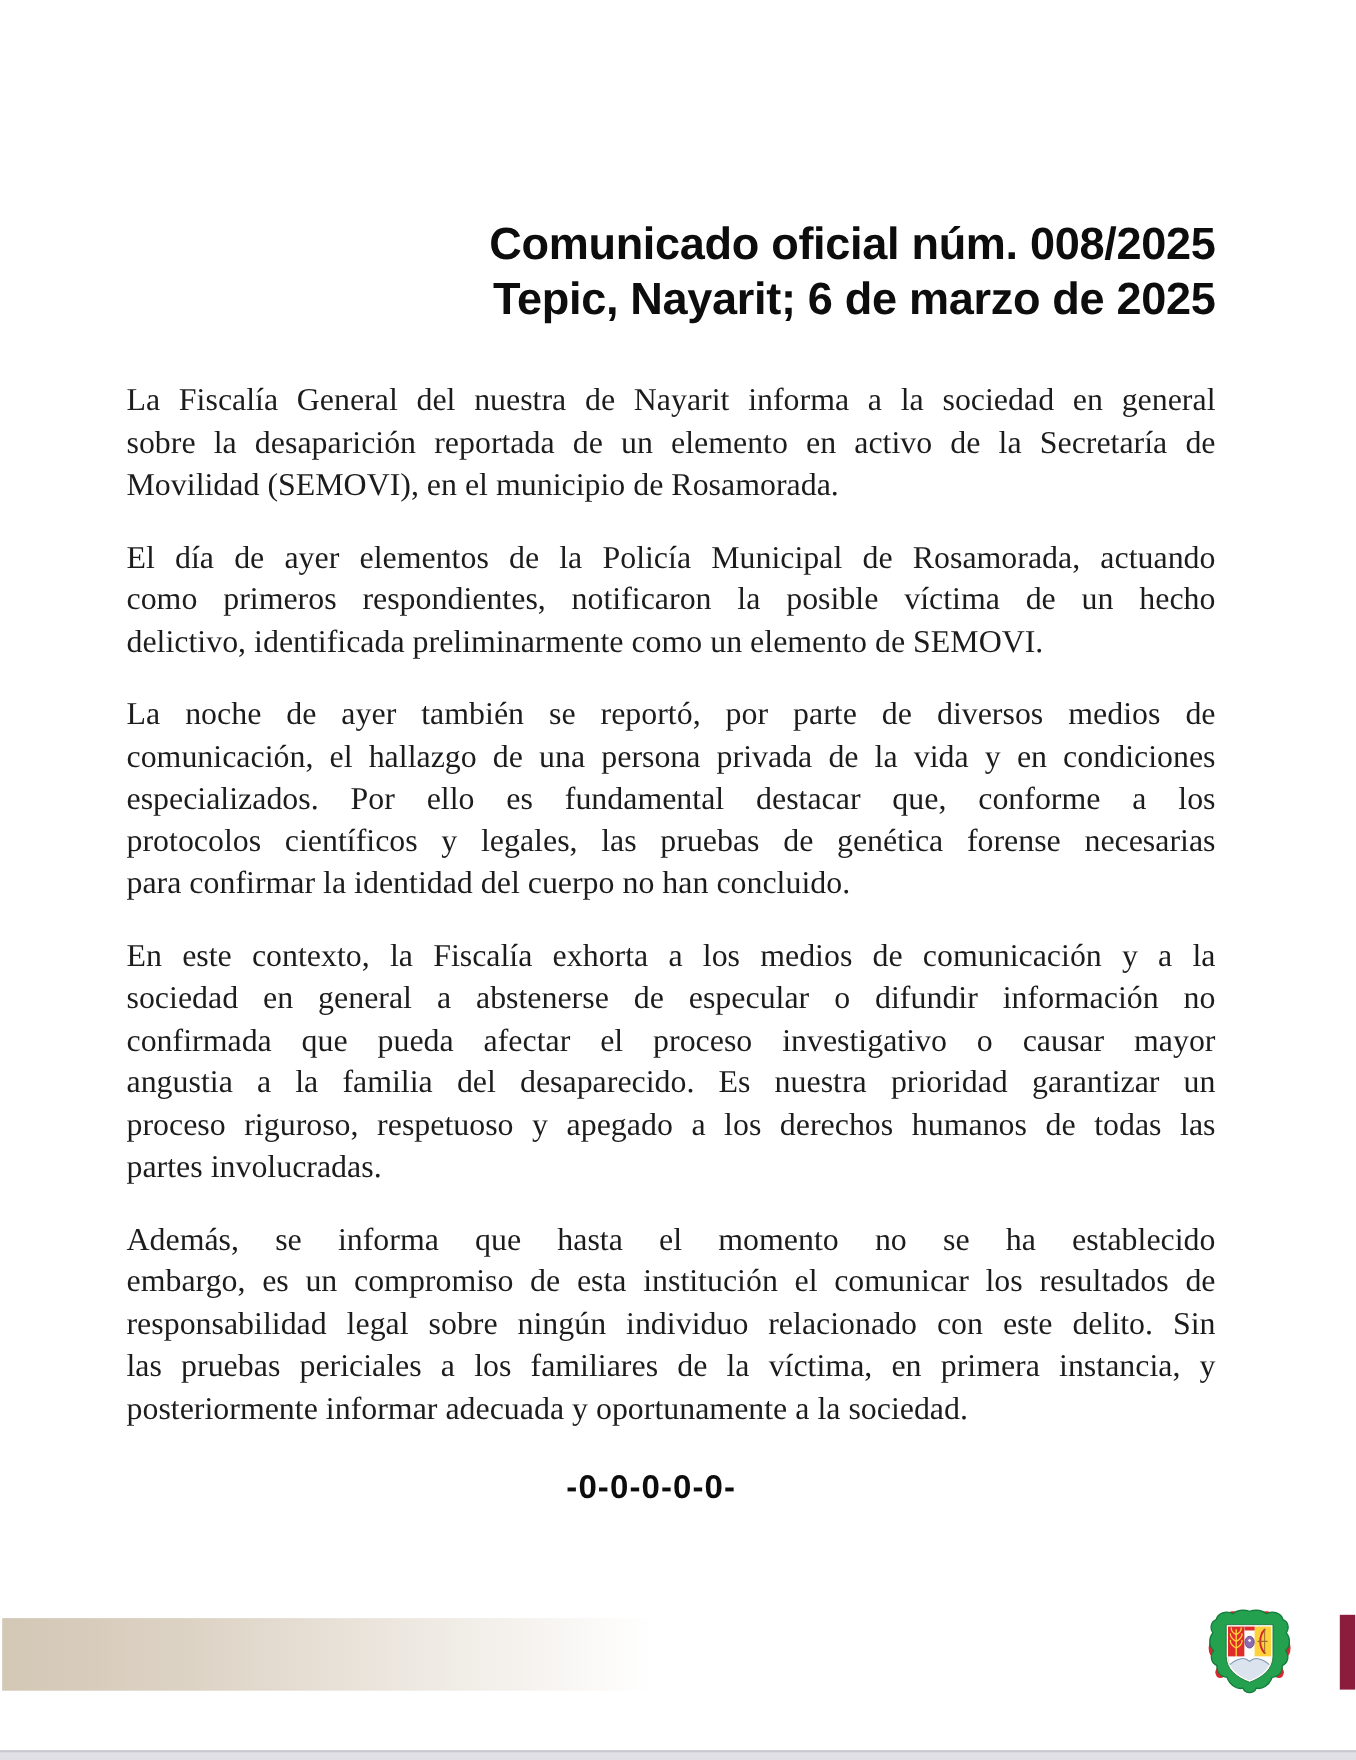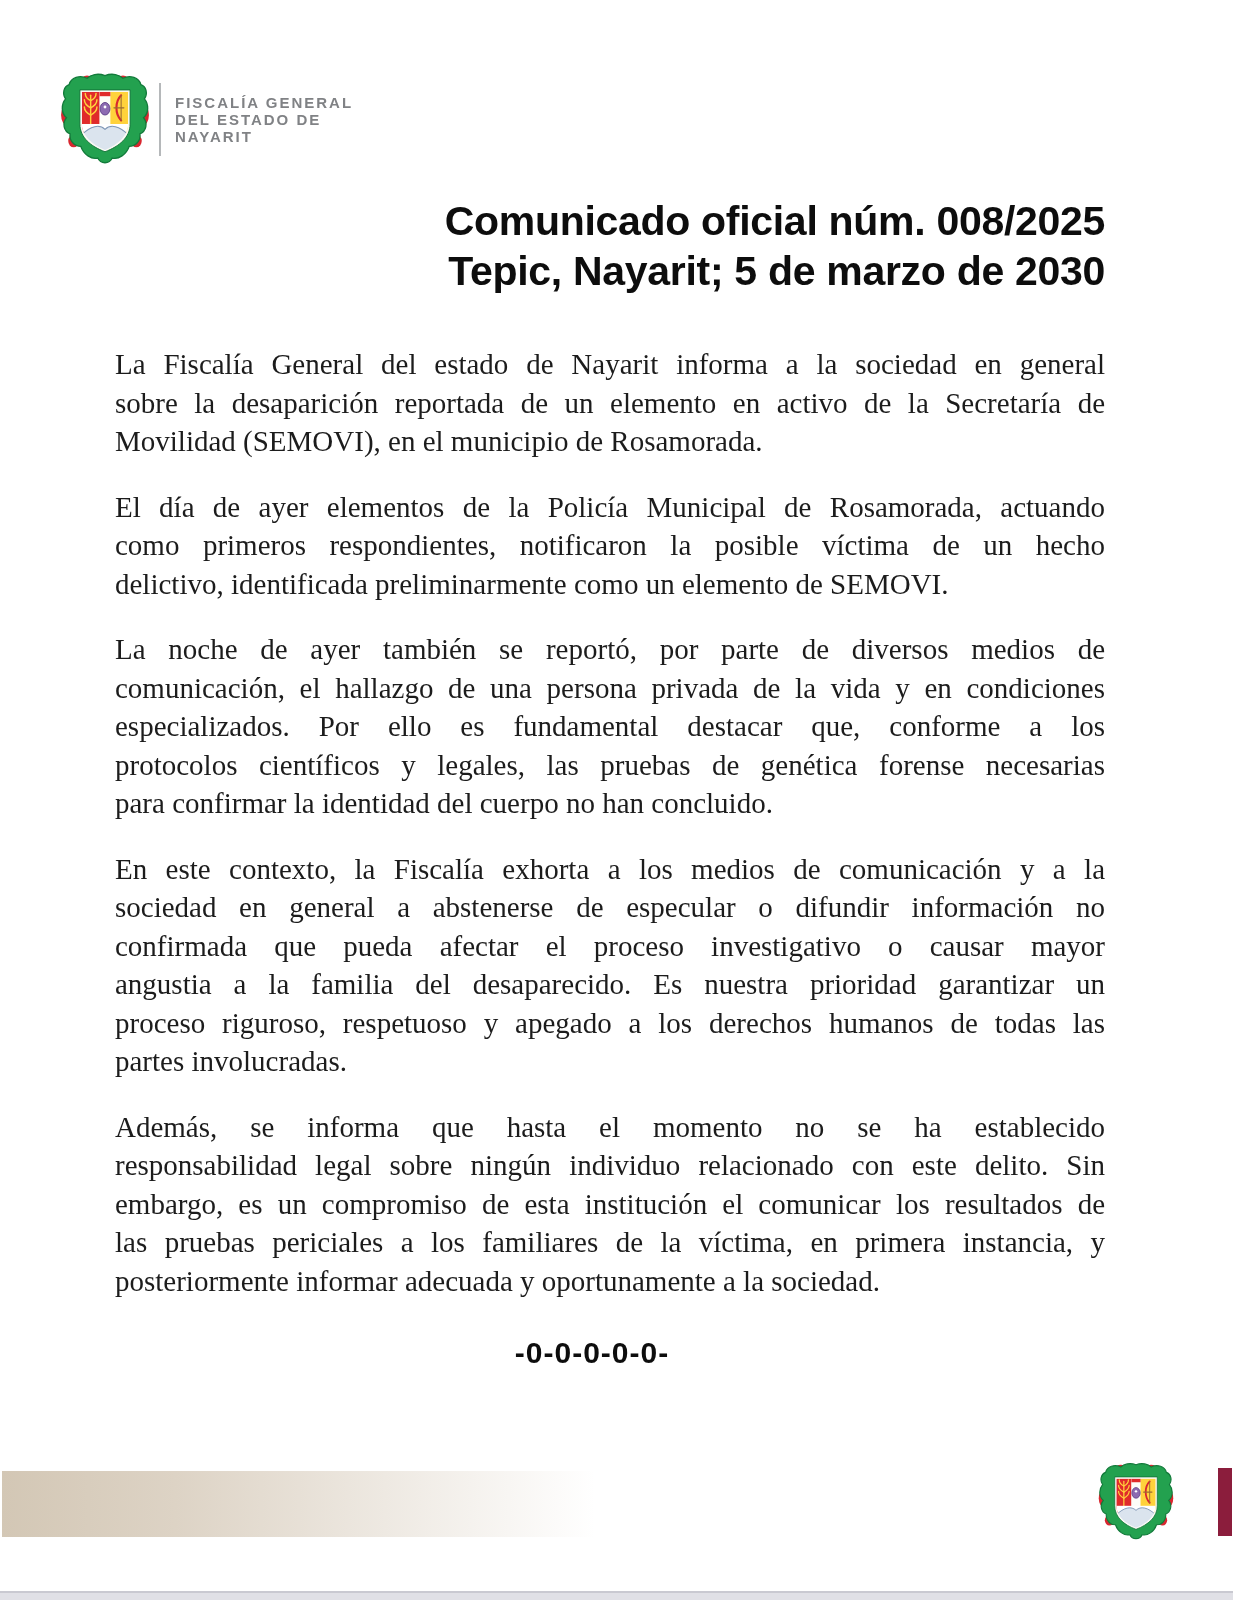--- a/index.html
+++ b/index.html
@@ -150,40 +150,29 @@
 
         <ellipse cx="50" cy="41" rx="5.5" ry="7" fill="#8c6bb1" stroke="#5d3f86" stroke-width="1"></ellipse>
         <circle cx="50" cy="39" r="1.6" fill="#ffffff"></circle>
       </g>
     </g>
   </defs>
 </svg>
 
 <div class="page">
 
-  <div class="header">
-    <svg class="crest" viewBox="0 0 100 106">
-      <use href="#crest-art"></use>
-    </svg>
-    <div class="divider"></div>
-    <div class="org-name">
-      <div>FISCALÍA GENERAL</div>
-      <div>DEL ESTADO DE</div>
-      <div>NAYARIT</div>
-    </div>
-  </div>
 
   <div class="title-block">
     <div>Comunicado oficial núm. 008/2025</div>
-    <div>Tepic, Nayarit; 5 de marzo de 2030</div>
+    <div>Tepic, Nayarit; 6 de marzo de 2025</div>
   </div>
 
   <div class="body-text">
       <div class="para">
-        <div class="line">La Fiscalía General del estado de Nayarit informa a la sociedad en general</div>
+        <div class="line">La Fiscalía General del nuestra de Nayarit informa a la sociedad en general</div>
         <div class="line">sobre la desaparición reportada de un elemento en activo de la Secretaría de</div>
         <div class="line last">Movilidad (SEMOVI), en el municipio de Rosamorada.</div>
       </div>
       <div class="para">
         <div class="line">El día de ayer elementos de la Policía Municipal de Rosamorada, actuando</div>
         <div class="line">como primeros respondientes, notificaron la posible víctima de un hecho</div>
         <div class="line last">delictivo, identificada preliminarmente como un elemento de SEMOVI.</div>
       </div>
       <div class="para">
         <div class="line">La noche de ayer también se reportó, por parte de diversos medios de</div>
@@ -195,22 +184,22 @@
       <div class="para">
         <div class="line">En este contexto, la Fiscalía exhorta a los medios de comunicación y a la</div>
         <div class="line">sociedad en general a abstenerse de especular o difundir información no</div>
         <div class="line">confirmada que pueda afectar el proceso investigativo o causar mayor</div>
         <div class="line">angustia a la familia del desaparecido. Es nuestra prioridad garantizar un</div>
         <div class="line">proceso riguroso, respetuoso y apegado a los derechos humanos de todas las</div>
         <div class="line last">partes involucradas.</div>
       </div>
       <div class="para">
         <div class="line">Además, se informa que hasta el momento no se ha establecido</div>
+        <div class="line">embargo, es un compromiso de esta institución el comunicar los resultados de</div>
         <div class="line">responsabilidad legal sobre ningún individuo relacionado con este delito. Sin</div>
-        <div class="line">embargo, es un compromiso de esta institución el comunicar los resultados de</div>
         <div class="line">las pruebas periciales a los familiares de la víctima, en primera instancia, y</div>
         <div class="line last">posteriormente informar adecuada y oportunamente a la sociedad.</div>
       </div>
     </div>
 
   <div class="separator">-0-0-0-0-0-</div>
 
   <div class="gradient-bar"></div>
   <svg class="footer-crest" viewBox="0 0 100 106">
     <use href="#crest-art"></use>

